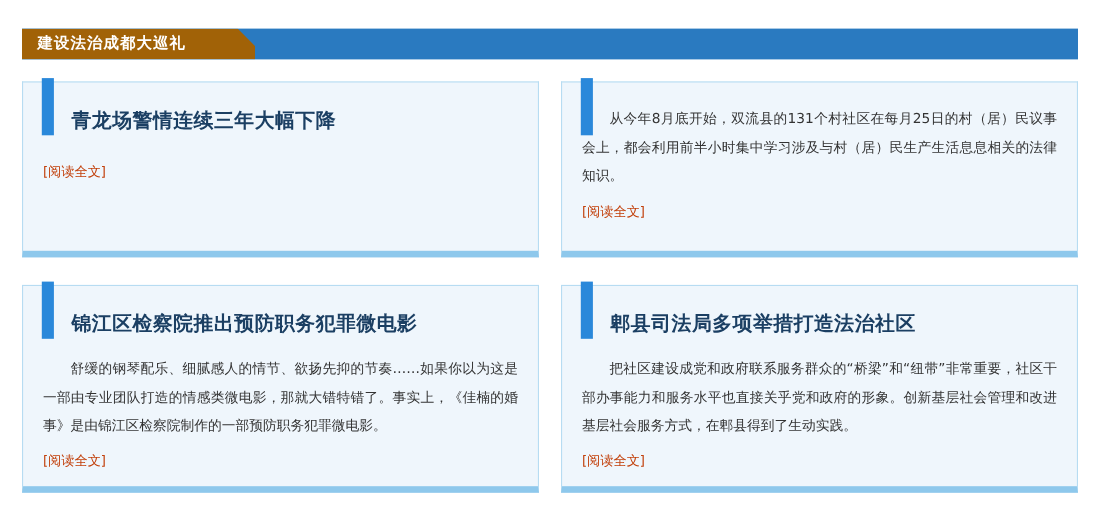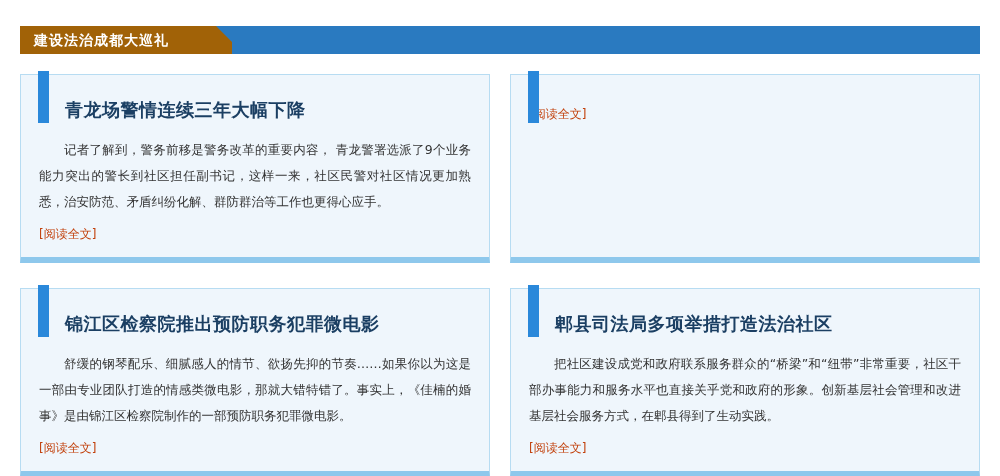--- a/index.html
+++ b/index.html
@@ -113,26 +113,26 @@
   </div>
 </div>
 
 <div class="grid">
 
   <div class="row">
 
     <div class="card">
       <div class="card-accent"></div>
       <h2 class="card-title">青龙场警情连续三年大幅下降</h2>
-      <p class="card-body">记者了解到，警务前移是警务改革的重要内容， 青龙警署选派了9个业务能力突出的警长到社区担任副书记，这样一来，社区民警对社区情况更加熟悉，治安防范、矛盾纠纷化解、群防群治等工作也更得心应手。</p>
       <a class="card-more" href="#">[阅读全文]</a>
     </div>
 
     <div class="card">
       <div class="card-accent"></div>
+      <p class="card-body">从今年8月底开始，双流县的131个村社区在每月25日的村（居）民议事会上，都会利用前半小时集中学习涉及与村（居）民生产生活息息相关的法律知识。</p>
       <a class="card-more" href="#">[阅读全文]</a>
     </div>
 
   </div>
 
   <div class="row">
 
     <div class="card">
       <div class="card-accent"></div>
       <h2 class="card-title">锦江区检察院推出预防职务犯罪微电影</h2>

